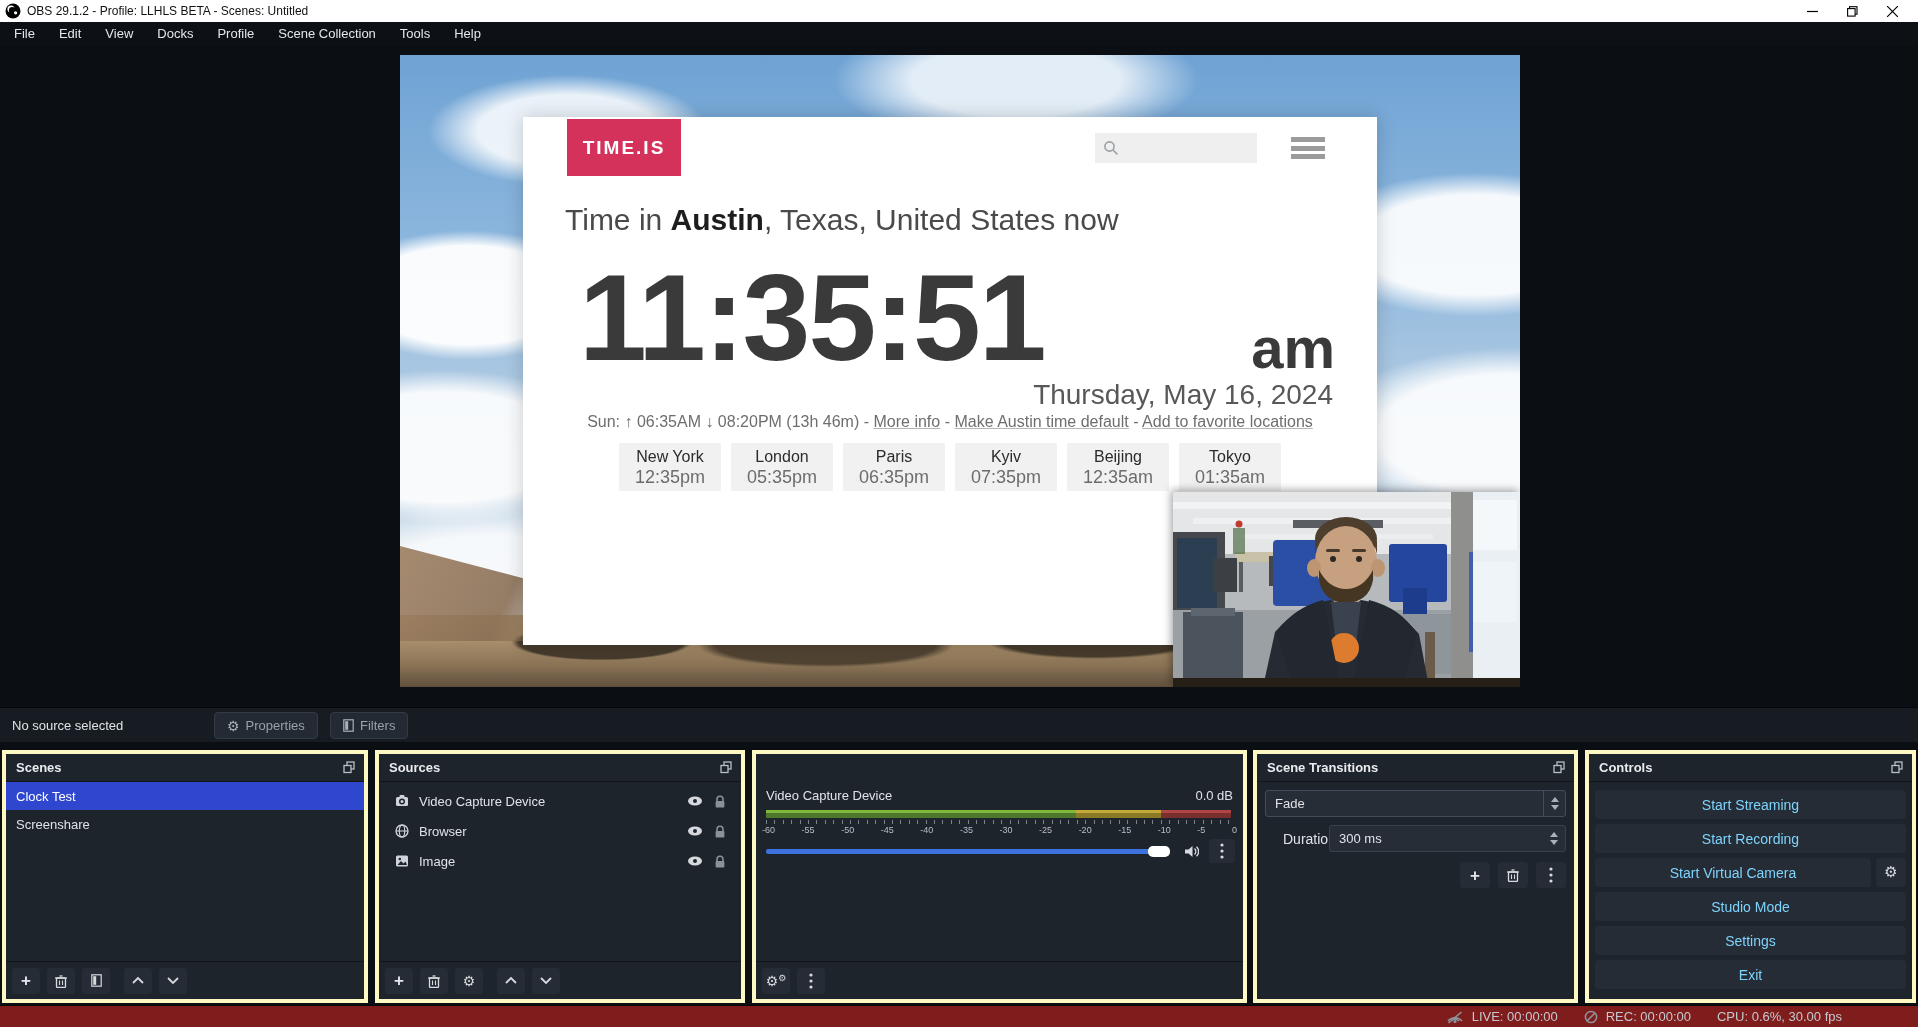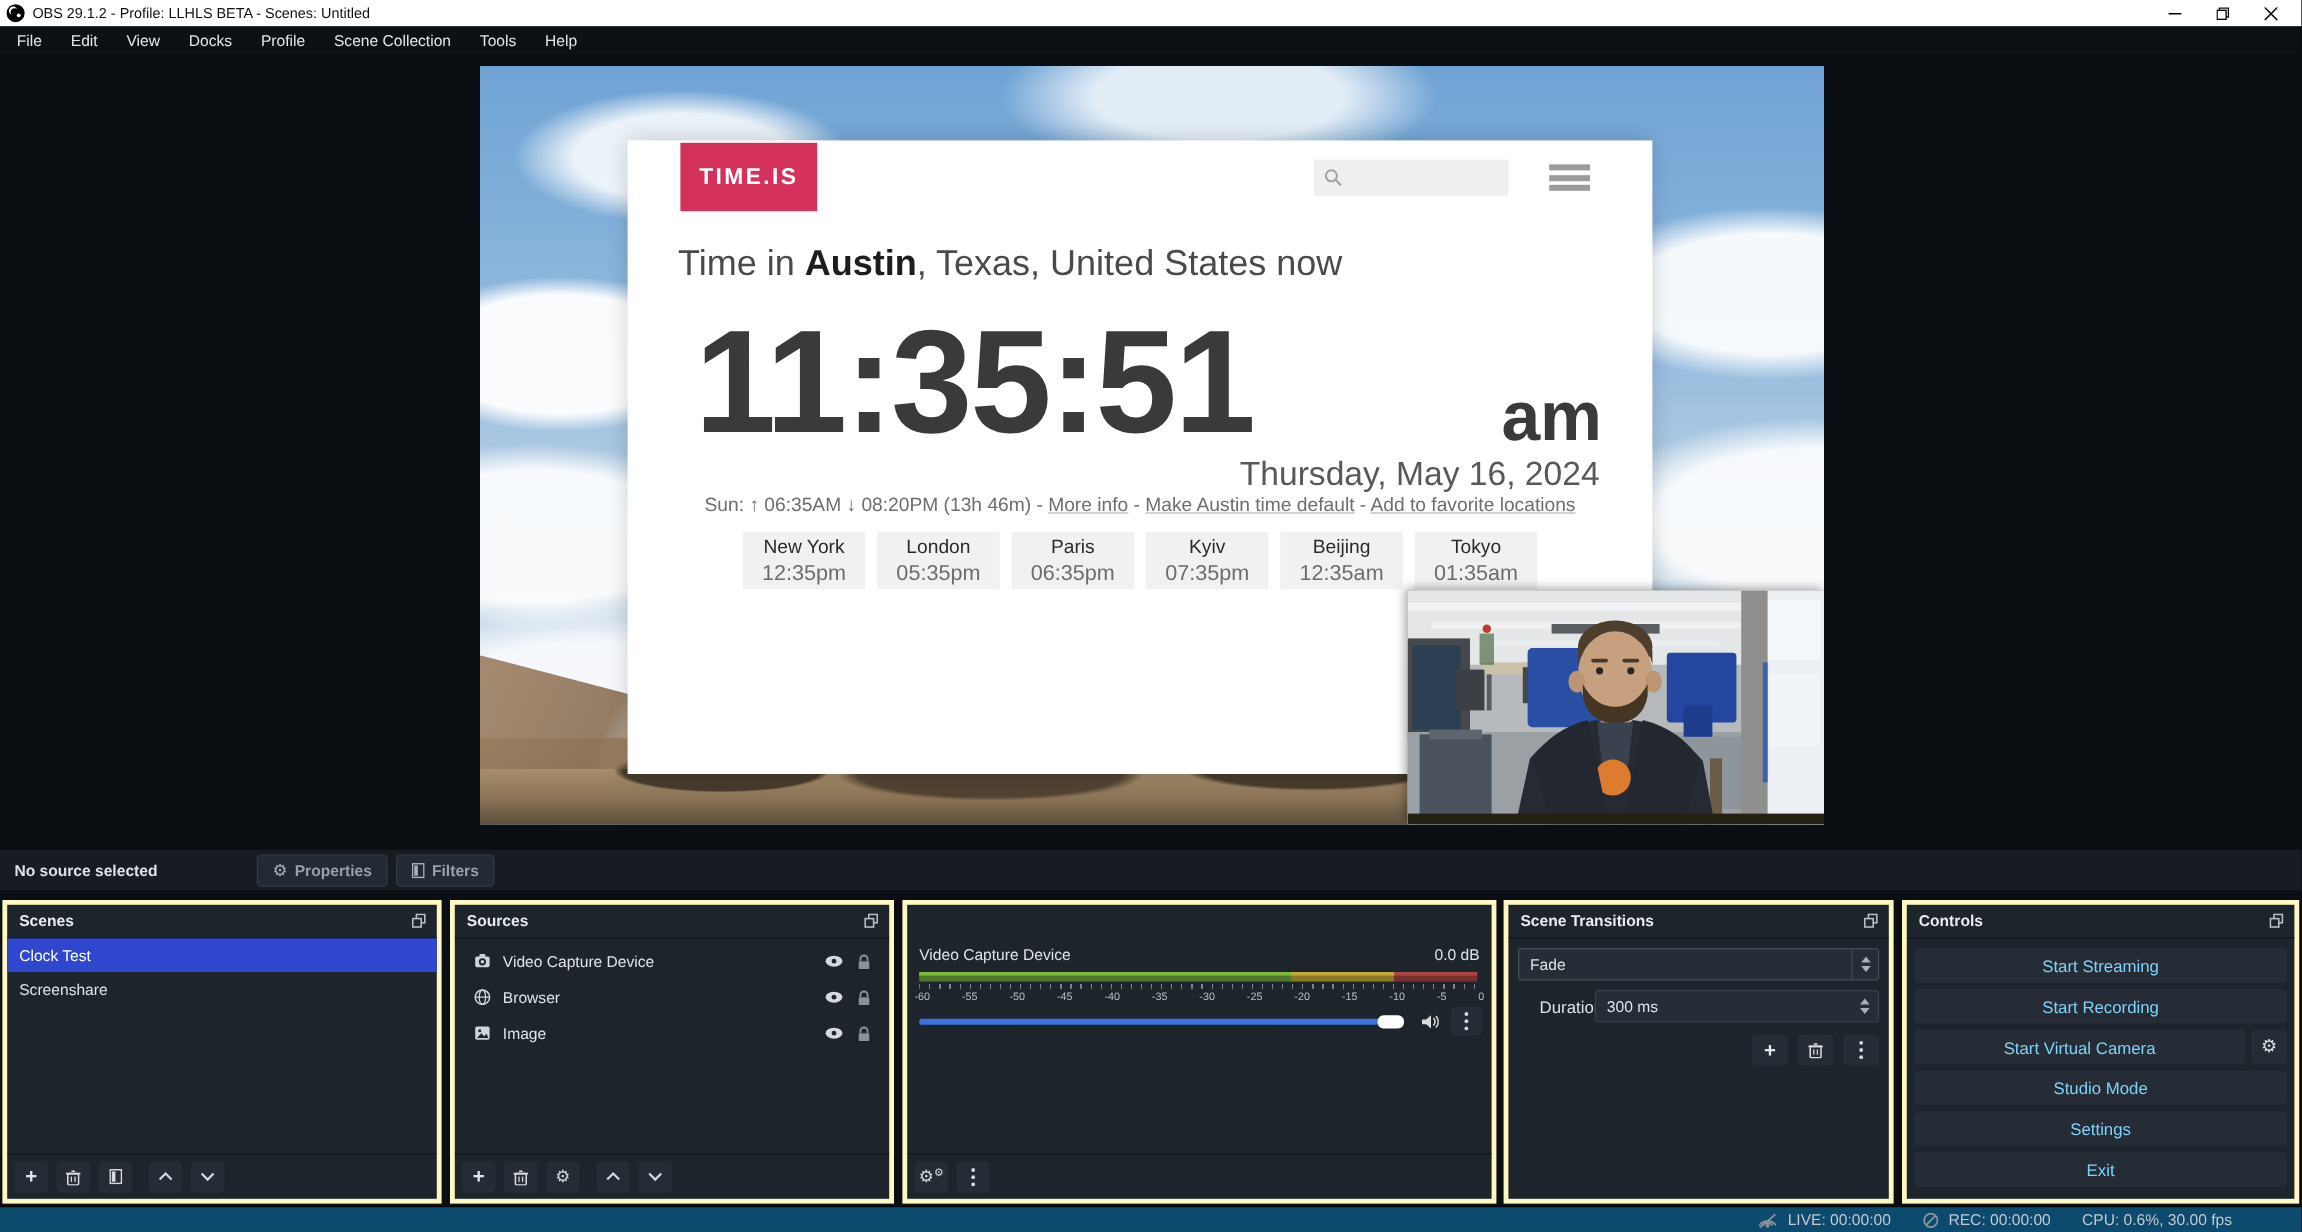--- a/index.html
+++ b/index.html
@@ -59,21 +59,21 @@
   #ti-sun .lnk { text-decoration:underline; text-decoration-color:#b5b5b5; }
   #ti-cities { left:0; top:326px; width:854px; display:flex; justify-content:center; gap:10px; }
   .city-box { width:102px; height:48px; background:#f1f1f1; text-align:center; padding-top:5px; }
   .city-name { font-size:16px; font-weight:normal; color:#2b2b2b; }
   .city-time { font-size:18px; color:#6c6c6c; margin-top:1px; }
 
   
   #webcam { left:773px; top:437px; width:347px; height:195px; background:#b9bdbf; box-shadow:-2px -2px 8px rgba(0,0,0,.35); }
 
   
-  #contextbar { left:0; top:707px; width:1918px; height:35px; background:#171c23; border-top:1px solid #05070a;font-weight:bold; }
+  #contextbar { left:0; top:707px; width:1918px; height:35px; background:#171c23; border-top:1px solid #05070a; }
   #ctx-status { left:12px; top:0; height:35px; display:flex; align-items:center; font-size:13px; color:#dfe3e7; }
   .ctx-btn { top:4px; height:27px; background:#242a33; border:1px solid #343b46; border-radius:4px;
     display:flex; align-items:center; justify-content:center; gap:6px; color:#99a0a9; font-size:13px; padding:0 12px; }
   .gear-glyph { font-family:"DejaVu Sans",sans-serif; color:#aab0b8; font-size:14px; line-height:1; }
 
   
   .panel { top:750px; height:253px; background:#1e242c; border:4px solid #fef9c3; }
   .panel-header { height:28px; display:flex; align-items:center; justify-content:space-between;
     padding:0 8px 0 10px; border-bottom:1px solid #12161c; }
   .panel-title { font-size:13px; font-weight:bold; color:#e9ecef; }
@@ -115,22 +115,22 @@
   #trans-btns { right:8px; top:108px; display:flex; gap:8px; }
 
   
   .ctl-btn { left:6px; right:6px; height:29px; background:#262c35; border-radius:4px;
     display:flex; align-items:center; justify-content:center; font-size:14px; color:#7dd3fc; }
   #ctl-row3 { left:6px; right:6px; top:104px; height:29px; display:flex; gap:5px; }
   #ctl-row3 .main { flex:1; position:relative; left:auto; right:auto; }
   #ctl-gear { width:30px; height:29px; background:#262c35; border-radius:4px; display:flex; align-items:center; justify-content:center; }
 
   
-  #statusbar { left:0; top:1005px; width:1918px; height:22px; background:#0c4a6e; border-top:1px solid #04060a;
-    display:flex; align-items:center; justify-content:flex-end; gap:26px; padding-right:58px; }
+  #statusbar { left:0; top:1005px; width:1918px; height:22px; background:#7f1d1d; border-top:1px solid #04060a;
+    display:flex; align-items:center; justify-content:flex-end; gap:26px; padding-right:76px; }
   #statusbar .item { display:flex; align-items:center; gap:8px; font-size:13px; color:#c3c8cf; }
 
   svg { display:block; }
 </style>
 </head>
 <body>
 
 <div id="titlebar" class="abs">
   <span style="margin-left:5px;">
     <svg width="16" height="16" viewBox="0 0 16 16">

